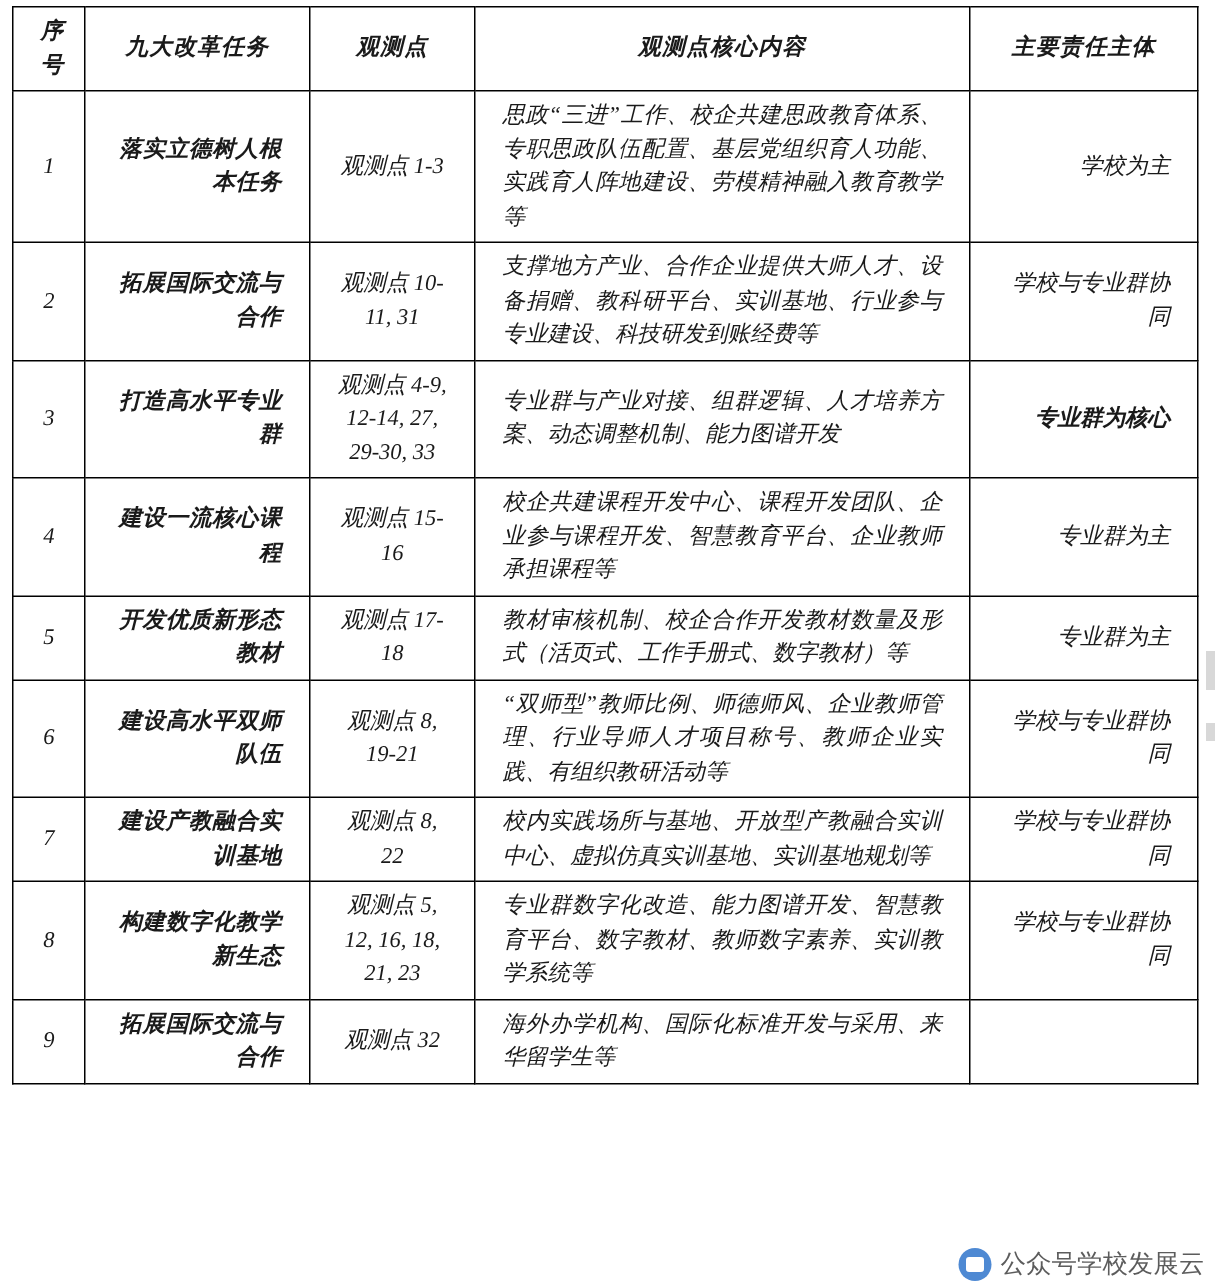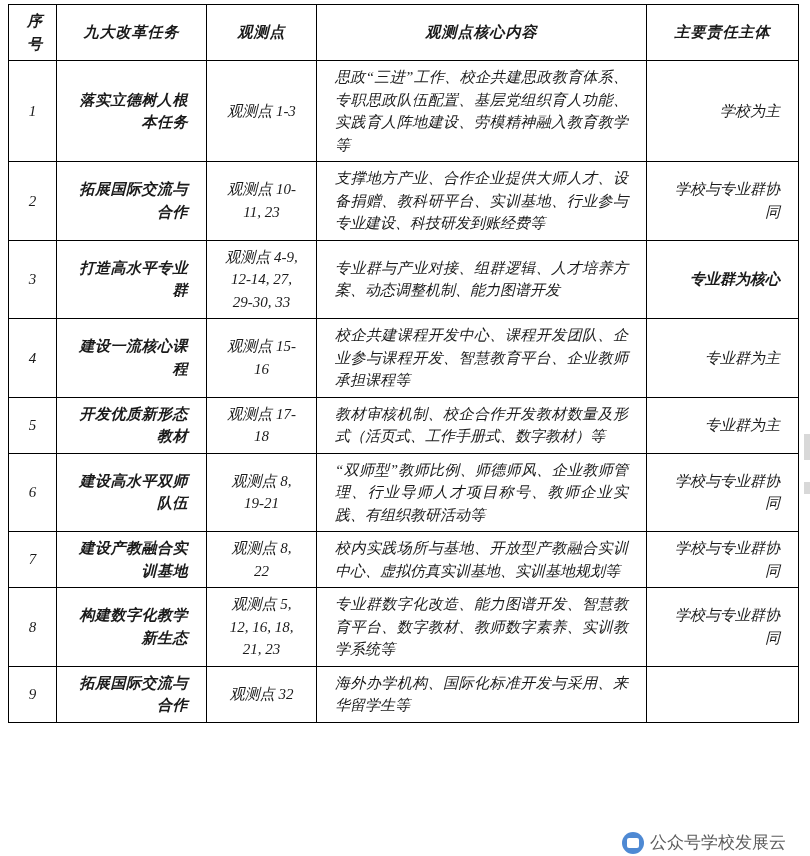--- a/index.html
+++ b/index.html
@@ -82,21 +82,21 @@
     position: absolute;
     right: 0;
     width: 6px;
     background: #d8d8d8;
   }
   .edge-mark.m1 { top: 430px; height: 26px; }
   .edge-mark.m2 { top: 478px; height: 12px; }
 
   .watermark {
     position: absolute;
-    right: 24px;
+    right: 7px;
     bottom: 6px;
     display: flex;
     align-items: center;
     gap: 6px;
     font-family: "Liberation Sans", sans-serif;
     font-size: 17px;
     color: #4f4f4f;
     opacity: 0.92;
   }
   .watermark .wm-logo {
@@ -144,21 +144,21 @@
       <tr>
         <td class="idx">1</td>
         <td class="task">落实立德树人根本任务</td>
         <td class="obs">观测点 1-3</td>
         <td class="core">思政“三进”工作、校企共建思政教育体系、专职思政队伍配置、基层党组织育人功能、实践育人阵地建设、劳模精神融入教育教学等</td>
         <td class="resp">学校为主</td>
       </tr>
       <tr>
         <td class="idx">2</td>
         <td class="task">拓展国际交流与合作</td>
-        <td class="obs">观测点 10-11, 23</td>
+        <td class="obs">观测点 10-11, 31</td>
         <td class="core">支撑地方产业、合作企业提供大师人才、设备捐赠、教科研平台、实训基地、行业参与专业建设、科技研发到账经费等</td>
         <td class="resp">学校与专业群协同</td>
       </tr>
       <tr>
         <td class="idx">3</td>
         <td class="task">打造高水平专业群</td>
         <td class="obs">观测点 4-9, 12-14, 27, 29-30, 33</td>
         <td class="core">专业群与产业对接、组群逻辑、人才培养方案、动态调整机制、能力图谱开发</td>
         <td class="resp bold">专业群为核心</td>
       </tr>

